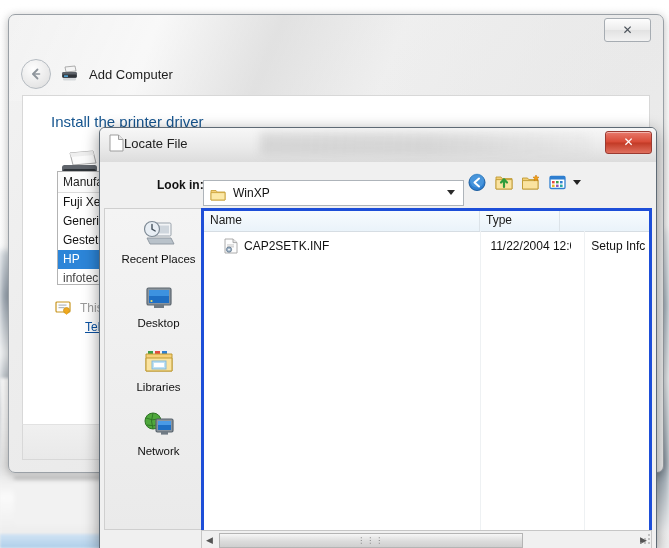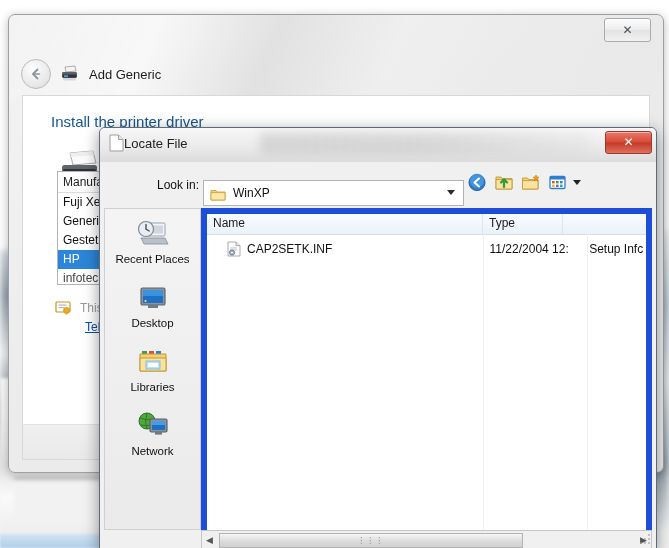--- a/index.html
+++ b/index.html
@@ -135,52 +135,53 @@
     border:1px solid #9b3a31;border-radius:3px;
     background:linear-gradient(180deg,#e8796c,#d84a36 48%,#c23a26 52%,#e0705e);
     color:#fff;font-size:12px;font-family:"Liberation Serif",serif;
     display:flex;align-items:center;justify-content:center;
     box-shadow:inset 0 1px 0 rgba(255,255,255,.45);
   }
 
   .lf-inner{position:absolute;left:0;top:34px;right:0;bottom:0;background:#f0f0f0;}
 
   .lookin-row{position:absolute;left:0;top:10px;width:100%;height:28px;}
-  .lookin-label{position:absolute;left:57px;top:6px;font-size:12px;color:#111;}
+  .lookin-label{position:absolute;left:57px;top:6px;font-size:12px;color:#111;font-weight:bold;}
   .lookin-combo{
     position:absolute;left:103px;top:0;width:253px;height:24px;
     background:#fff;border:1px solid #aeb4ba;
     display:flex;align-items:center;padding-left:6px;gap:7px;margin-top:8px;
   }
   .folder-ico{width:16px;height:13px;position:relative;}
   .lookin-text{font-size:12px;color:#111;}
   .lookin-arrow{
     position:absolute;right:8px;top:9px;width:0;height:0;
     border-left:4px solid transparent;border-right:4px solid transparent;border-top:5px solid #2b2b2b;
   }
   .lf-toolbar{position:absolute;left:367px;top:1px;display:flex;align-items:center;gap:7px;}
   .tb-ico{width:20px;height:19px;position:relative;}
   .tb-caret{width:0;height:0;border-left:4px solid transparent;border-right:4px solid transparent;border-top:5px solid #222;margin-left:-2px;}
 
   
   .places{
     position:absolute;left:4px;top:46px;width:95px;height:320px;
     background:linear-gradient(180deg,#f4f4f4,#eaeaea);
     border:1px solid #cfcfcf;
+    padding-left:6px;
   }
   .place{
     height:64px;display:flex;flex-direction:column;align-items:center;justify-content:center;gap:3px;
   }
   .place-ico{width:36px;height:32px;position:relative;}
   .place-label{font-size:11.5px;color:#111;}
 
   
   .filelist{
     position:absolute;left:101px;top:46px;right:4px;height:320px;
-    background:#fff;border:6px solid #1d4ed8;overflow:hidden;
+    background:#fff;border:3px solid #1d4ed8;overflow:hidden;
   }
   .fl-header{
     height:20px;display:flex;background:linear-gradient(180deg,#f7fbfe,#eaf3fa);
     border-bottom:1px solid #d6dde3;font-size:12px;color:#1b1b1b;
   }
   .fl-th{padding:2px 0 0 6px;border-right:1px solid #dce3e9;overflow:hidden;white-space:nowrap;box-sizing:border-box;}
   .fl-row{height:20px;display:flex;align-items:center;font-size:12px;color:#111;margin-top:4px;}
   .fl-td{padding-left:20px;overflow:hidden;white-space:nowrap;box-sizing:border-box;display:flex;align-items:center;gap:6px;}
   .inf-ico{width:14px;height:16px;position:relative;flex:none;}
   .fl-colsep{position:absolute;top:20px;width:1px;height:300px;background:#eef1f3;}
@@ -228,21 +229,21 @@
     </div>
     <div class="ap-printer-ico">
       <svg width="20" height="18" viewBox="0 0 20 18">
         <path d="M5 2 L15 1 L16 6 L6 7 Z" fill="#f4f4f4" stroke="#9a9a9a" stroke-width=".8"></path>
         <rect x="2" y="7" width="15" height="6" rx="1.4" fill="#5c6168"></rect>
         <rect x="2.5" y="9.5" width="14" height="3" rx="1" fill="#2f3338"></rect>
         <rect x="4" y="10.4" width="4" height="1.4" fill="#56b7ef"></rect>
         <rect x="3" y="13" width="13" height="2.4" rx=".8" fill="#d6d9dc"></rect>
       </svg>
     </div>
-    <div class="ap-title-text">Add Generic</div>
+    <div class="ap-title-text">Add Computer</div>
   </div>
 
   <div class="ap-body">
     <div class="ap-heading">Install the printer driver</div>
     <div class="ap-bigprinter">
       <svg width="46" height="40" viewBox="0 0 46 40">
         <path d="M12 3 L35 1 L38 13 L15 15 Z" fill="#fbfbfb" stroke="#a9a9a9" stroke-width="1"></path>
         <path d="M12 3 L35 1 L36 5 L13 7 Z" fill="#eeeeee"></path>
         <rect x="4" y="15" width="35" height="12" rx="2.5" fill="#60656c"></rect>
         <rect x="5" y="19" width="33" height="6" rx="2" fill="#2d3237"></rect>

